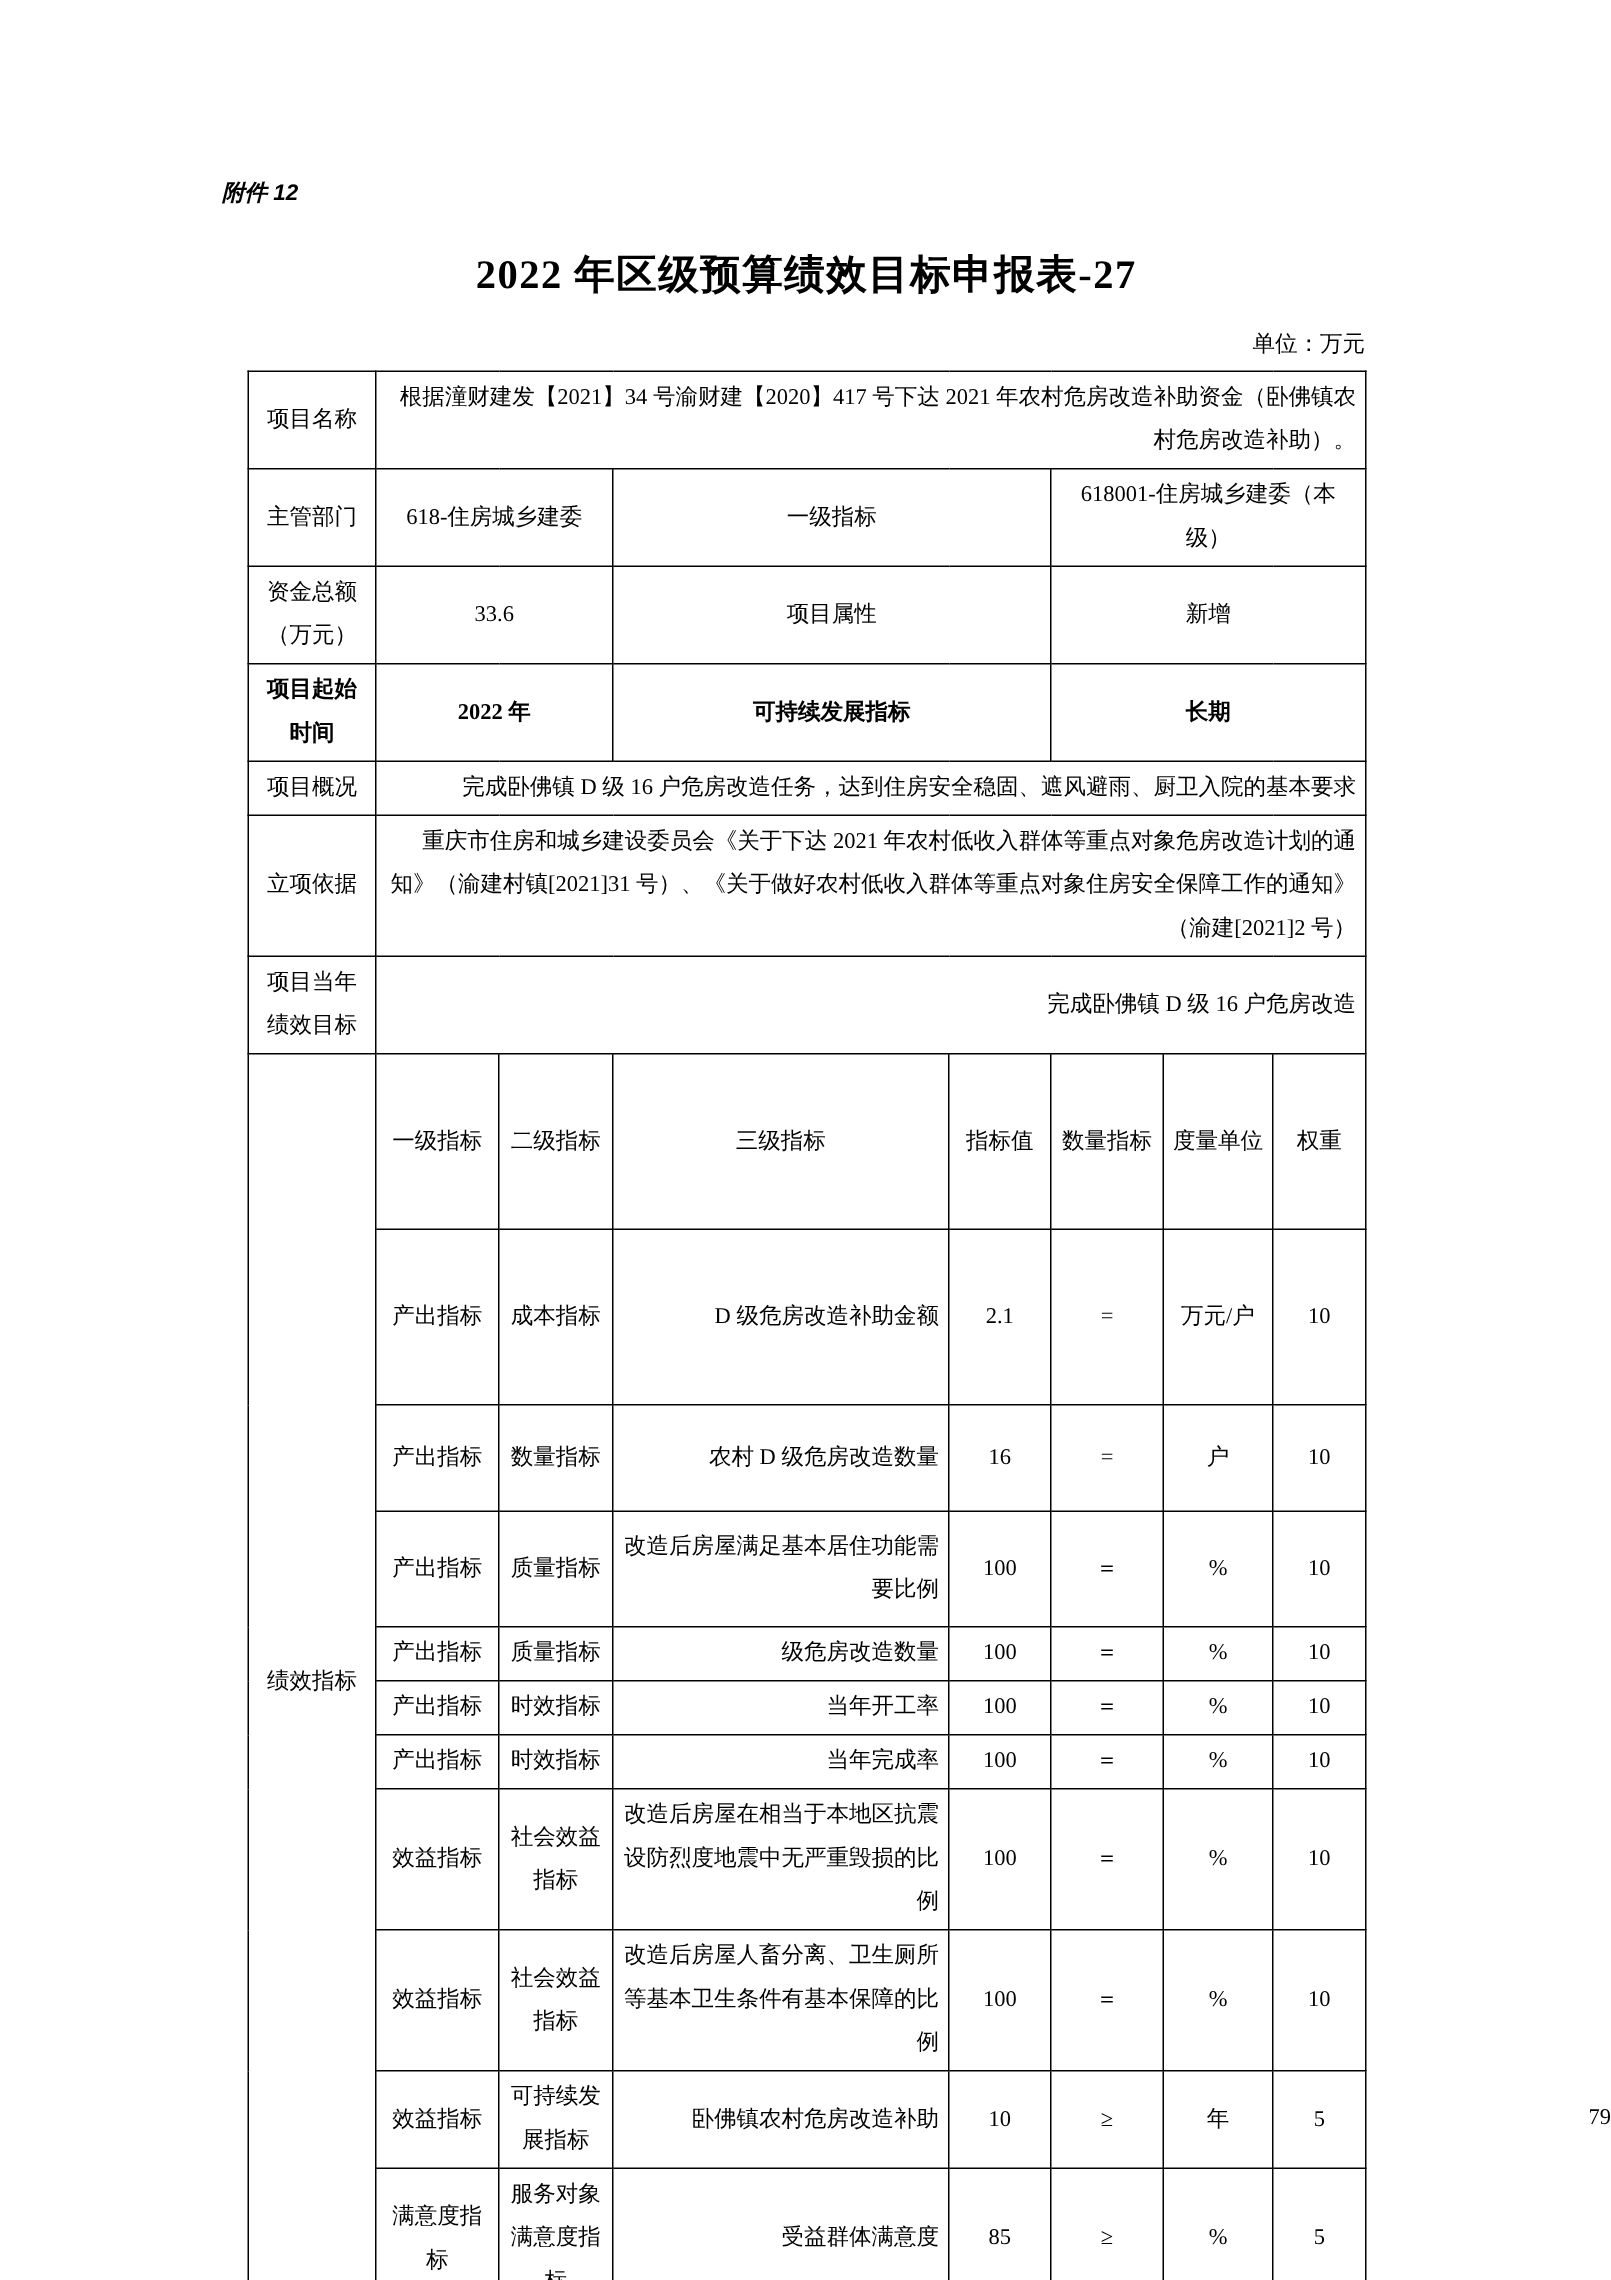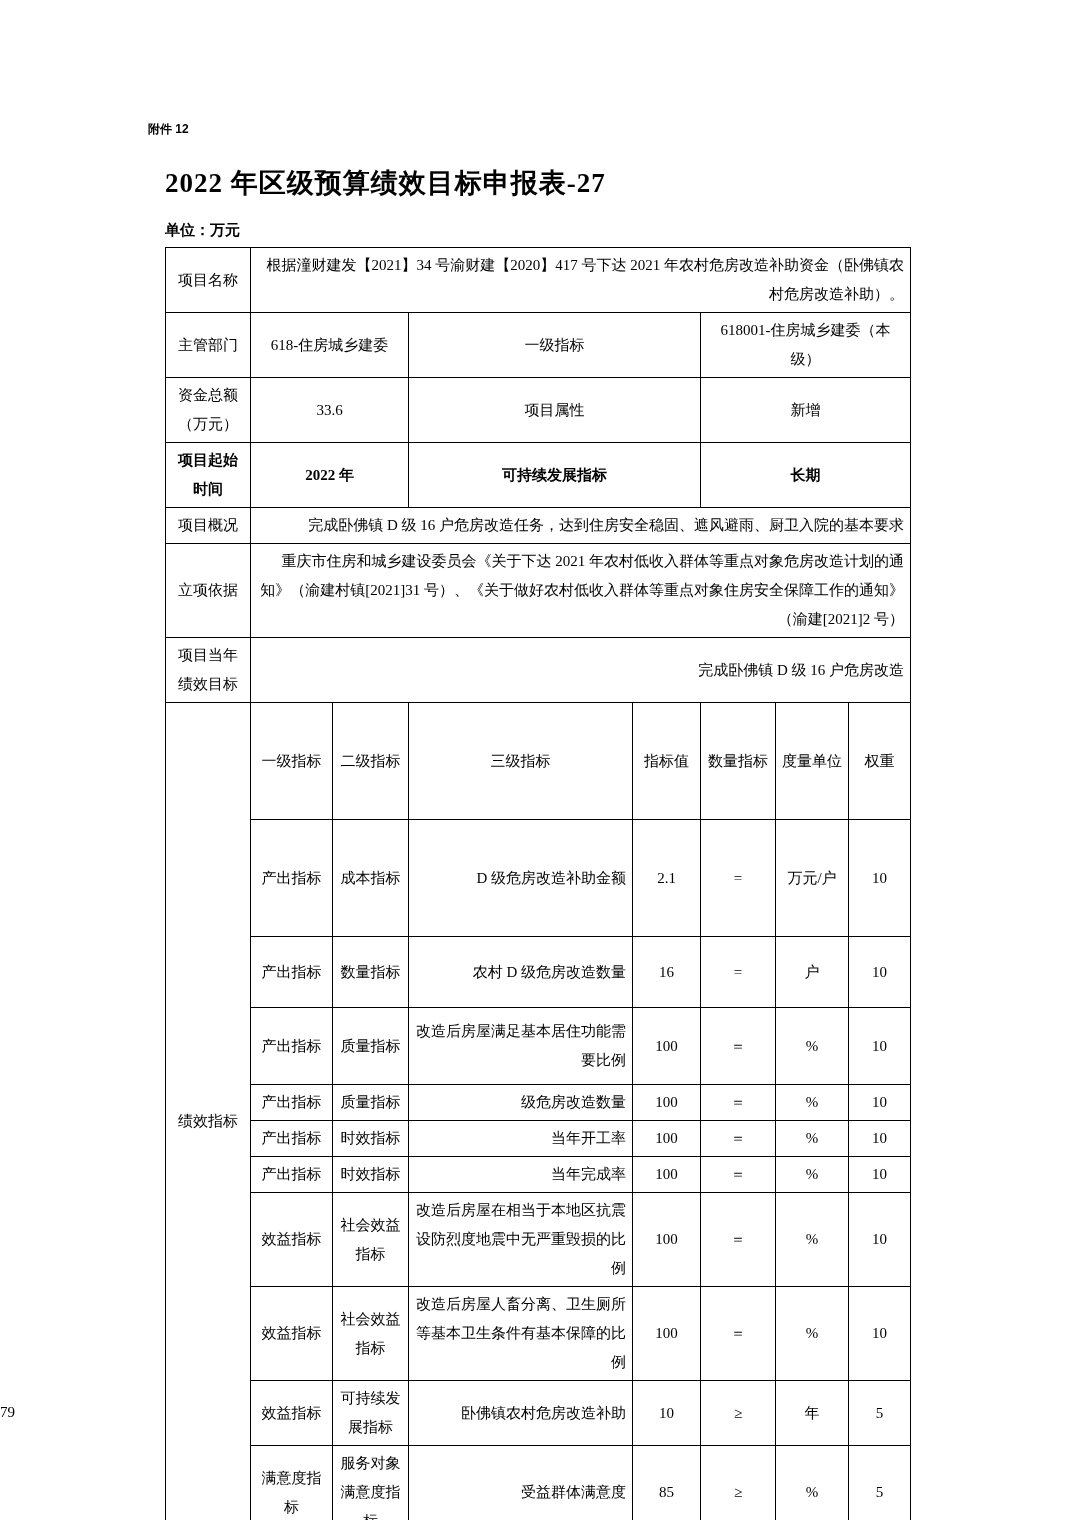--- a/index.html
+++ b/index.html
@@ -9,37 +9,38 @@
     background: #ffffff;
     position: relative;
     overflow: hidden;
     font-family: "Liberation Serif", "DejaVu Serif", serif;
     color: #000000;
   }
   .page { padding: 118px 164px 0 165px; position: relative; }
   .attachment {
     font-family: "Liberation Sans", "DejaVu Sans", sans-serif;
     font-weight: bold;
-    font-size: 12px;
+    font-size: 15px;
     margin-left: -17px;
     line-height: 22px;
+    font-style: italic;
   }
   .title {
     font-size: 27px;
     font-weight: bold;
+    text-align: center;
     margin: 26px 0 18px 0;
     line-height: 34px;
     letter-spacing: 1px;
   }
   .unit-note {
     font-size: 15px;
-    text-align: left;
+    text-align: right;
     margin-bottom: 5px;
     line-height: 24px;
-    font-weight: bold;
   }
   table.form {
     border-collapse: collapse;
     width: 745px;
     table-layout: fixed;
   }
   table.form td {
     border: 1px solid #000000;
     font-size: 15px;
     line-height: 29px;
@@ -54,21 +55,21 @@
   #ind-body tr:nth-child(4) td { height: 58px; font-weight: bold; }
   #ind-body tr:nth-child(8) td,
   #ind-body tr:nth-child(9) td { height: 110px; }
   #ind-body tr:nth-child(10) td { height: 64px; }
   #ind-body tr:nth-child(11) td { height: 70px; }
   .page-number {
     position: absolute;
     top: 1404px;
     left: 0;
     width: 100%;
-    text-align: left;
+    text-align: right;
     font-size: 15px;
   }
 </style>
 </head>
 <body>
 
 <div class="page">
 
   <div class="attachment">附件 12</div>
 

